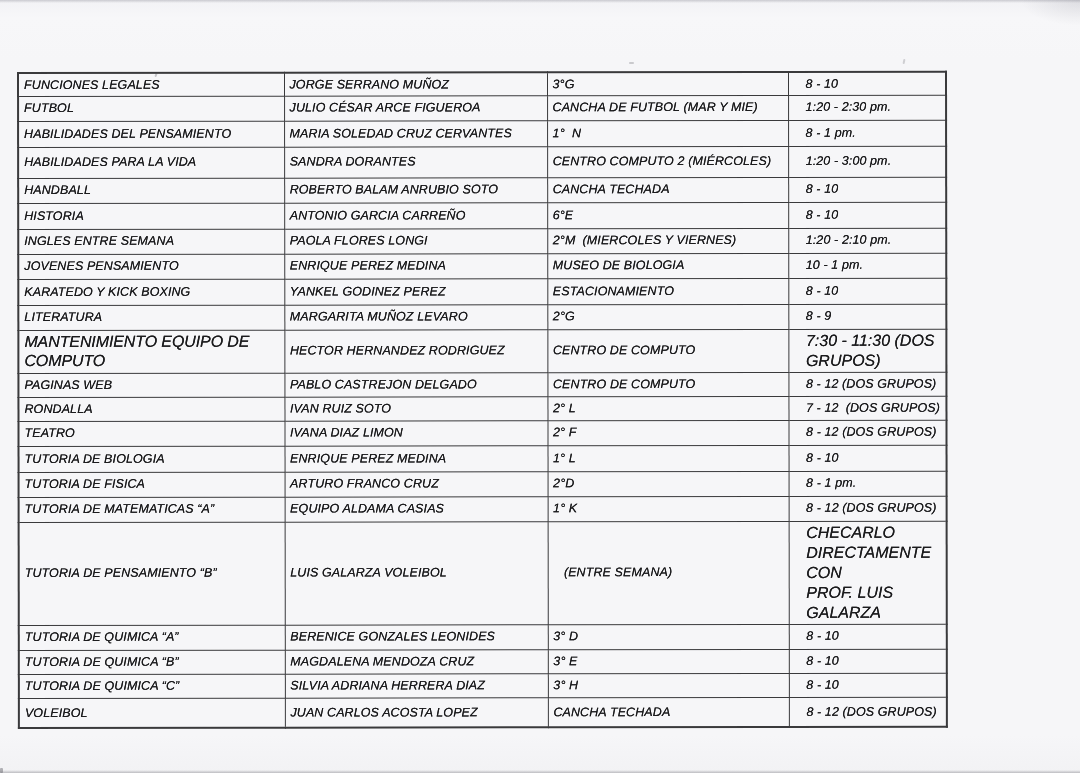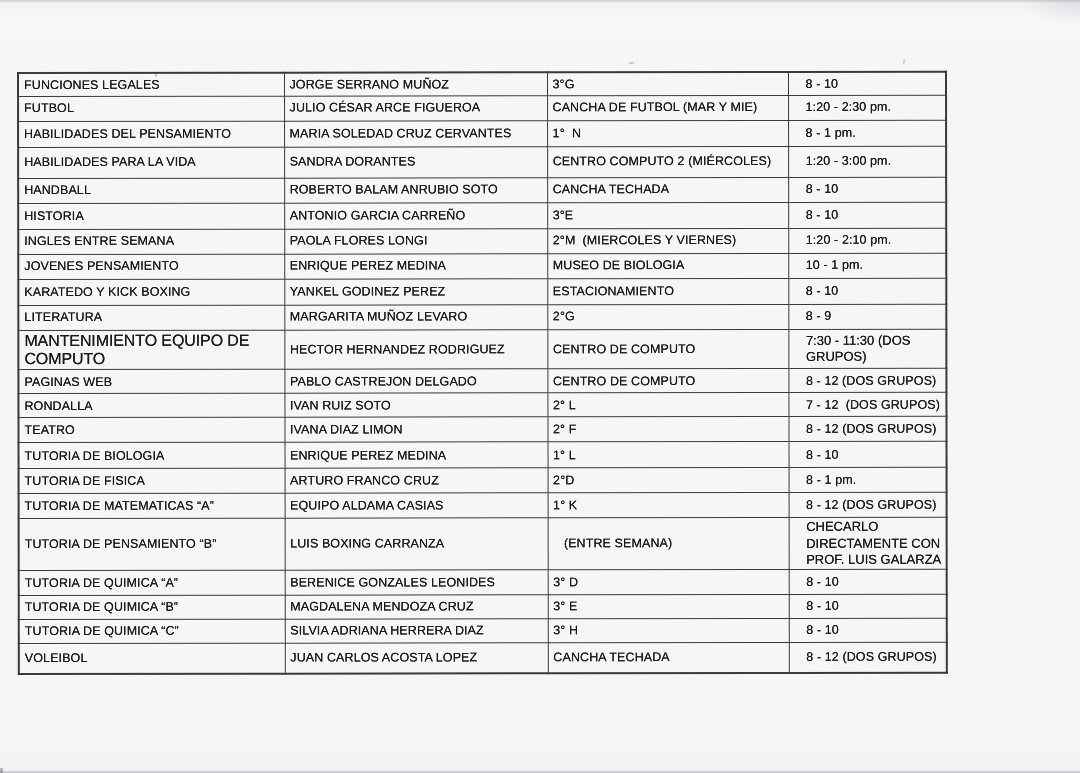--- a/index.html
+++ b/index.html
@@ -10,20 +10,21 @@
   * { margin: 0; padding: 0; box-sizing: border-box; }
   html, body {
     width: 1080px; height: 773px;
     overflow: hidden;
     font-family: "Liberation Sans", sans-serif;
   }
   .page {
     position: relative;
     width: 1080px; height: 773px;
     background: linear-gradient(180deg, #f2f2f5 0px, #f7f7f9 18px, var(--paper) 60px, var(--paper) 735px, #f2f2f4 773px);
+    font-style: italic;
   }
   
   .edge-top {
     position: absolute; left: 0; top: 0; width: 1080px; height: 3px;
     background: linear-gradient(180deg, rgba(110,110,122,0.30), rgba(110,110,122,0));
   }
   .edge-bottom {
     position: absolute; left: 0; bottom: 0; width: 1080px; height: 3px;
     background: linear-gradient(0deg, rgba(90,90,98,0.35), rgba(90,90,98,0));
   }
@@ -52,21 +53,21 @@
     line-height: 1.15;
     color: var(--ink);
     text-shadow: 0 0 0.35px var(--ink);
     white-space: pre-wrap;
     overflow: hidden;
     letter-spacing: 0.1px;
   }
   table.schedule { border: 2px solid var(--line); }
   table.schedule td.col-time { padding-left: 17px; }
   table.schedule td.small {
-    font-size: 13px;
+    font-size: 16px;
     letter-spacing: 0px;
     line-height: 1.25;
   }
   table.schedule td.condensed {
     font-size: 16px;
     letter-spacing: -0.1px;
   }
   
   .speck {
     position: absolute;
@@ -121,21 +122,21 @@
           </tr>
           <tr style="height: 25px;">
             <td class="col-activity">HANDBALL</td>
             <td class="col-teacher">ROBERTO BALAM ANRUBIO SOTO</td>
             <td class="col-location">CANCHA TECHADA</td>
             <td class="col-time">8 - 10</td>
           </tr>
           <tr style="height: 26px;">
             <td class="col-activity">HISTORIA</td>
             <td class="col-teacher">ANTONIO GARCIA CARREÑO</td>
-            <td class="col-location">3°E</td>
+            <td class="col-location">6°E</td>
             <td class="col-time">8 - 10</td>
           </tr>
           <tr style="height: 25px;">
             <td class="col-activity">INGLES ENTRE SEMANA</td>
             <td class="col-teacher">PAOLA FLORES LONGI</td>
             <td class="col-location">2°M  (MIERCOLES Y VIERNES)</td>
             <td class="col-time">1:20 - 2:10 pm.</td>
           </tr>
           <tr style="height: 25px;">
             <td class="col-activity">JOVENES PENSAMIENTO</td>
@@ -192,21 +193,21 @@
             <td class="col-time">8 - 1 pm.</td>
           </tr>
           <tr style="height: 25px;">
             <td class="col-activity">TUTORIA DE MATEMATICAS “A”</td>
             <td class="col-teacher">EQUIPO ALDAMA CASIAS</td>
             <td class="col-location">1° K</td>
             <td class="col-time">8 - 12 (DOS GRUPOS)</td>
           </tr>
           <tr style="height: 29px;">
             <td class="col-activity">TUTORIA DE PENSAMIENTO “B”</td>
-            <td class="col-teacher">LUIS BOXING CARRANZA</td>
+            <td class="col-teacher">LUIS GALARZA VOLEIBOL</td>
             <td class="col-location">   (ENTRE SEMANA)</td>
             <td class="col-time small">CHECARLO DIRECTAMENTE CON
 PROF. LUIS GALARZA</td>
           </tr>
           <tr style="height: 25px;">
             <td class="col-activity">TUTORIA DE QUIMICA “A”</td>
             <td class="col-teacher">BERENICE GONZALES LEONIDES</td>
             <td class="col-location">3° D</td>
             <td class="col-time">8 - 10</td>
           </tr>

